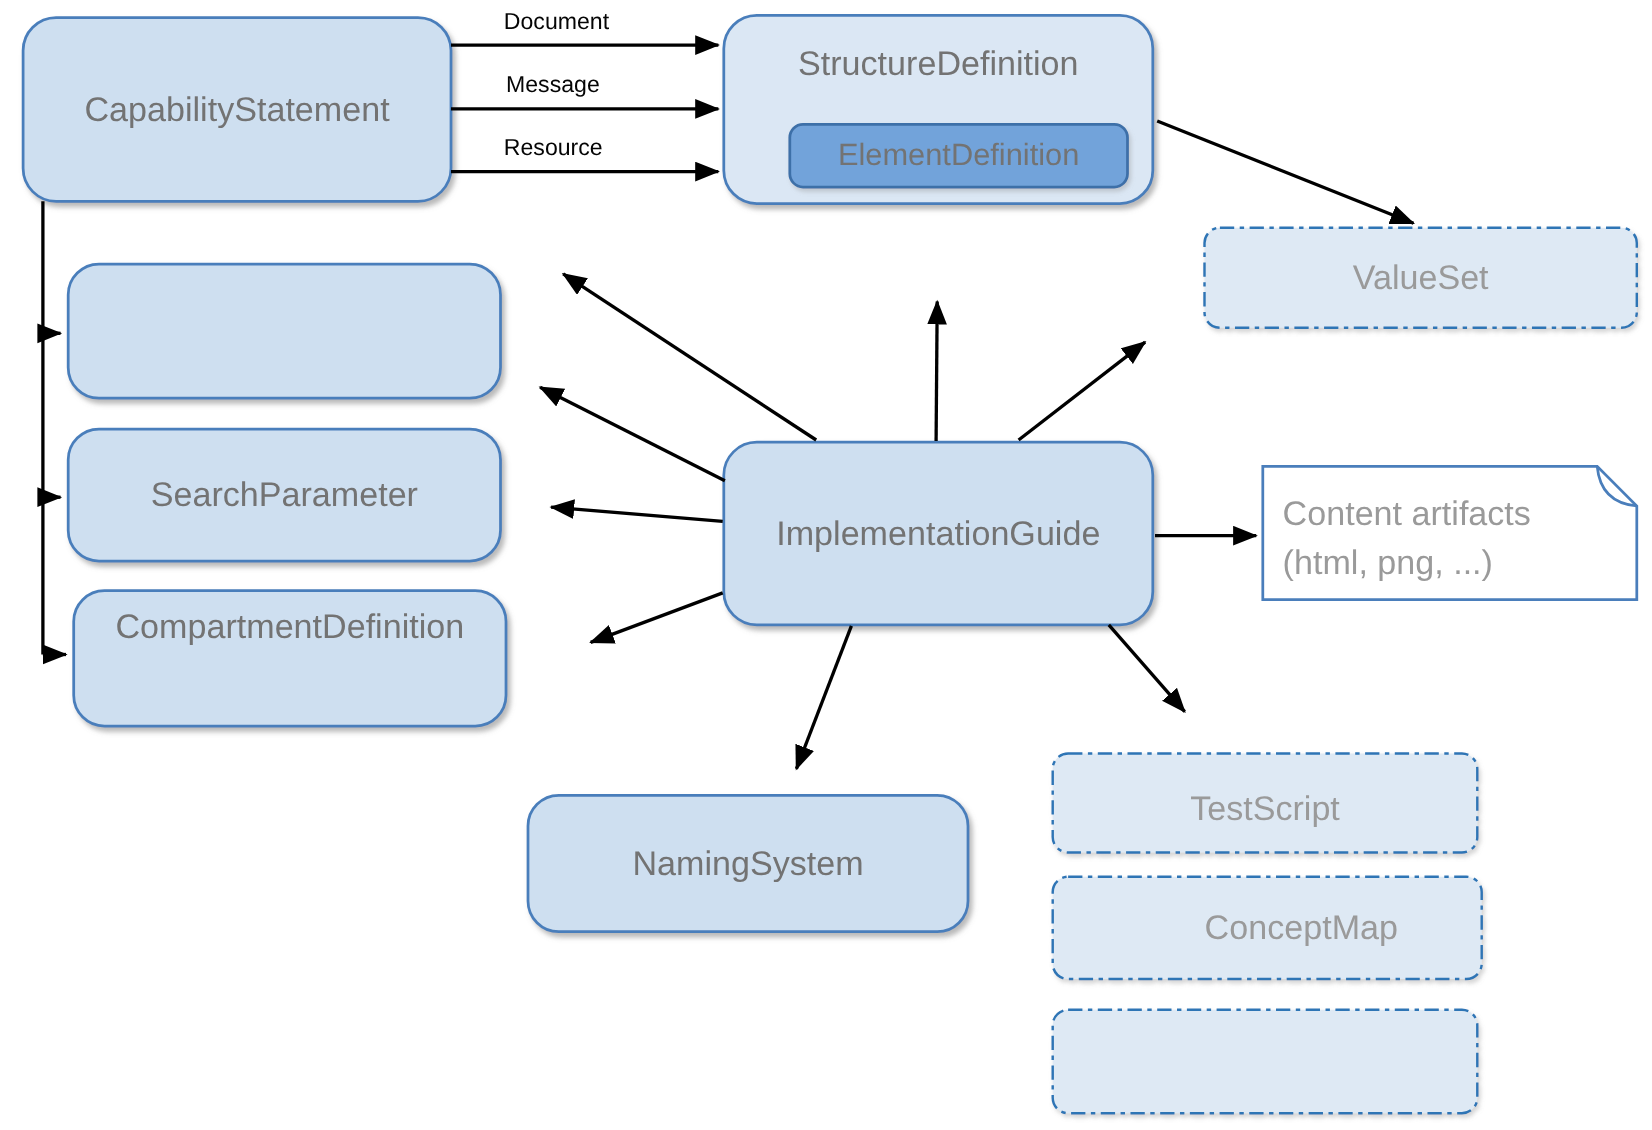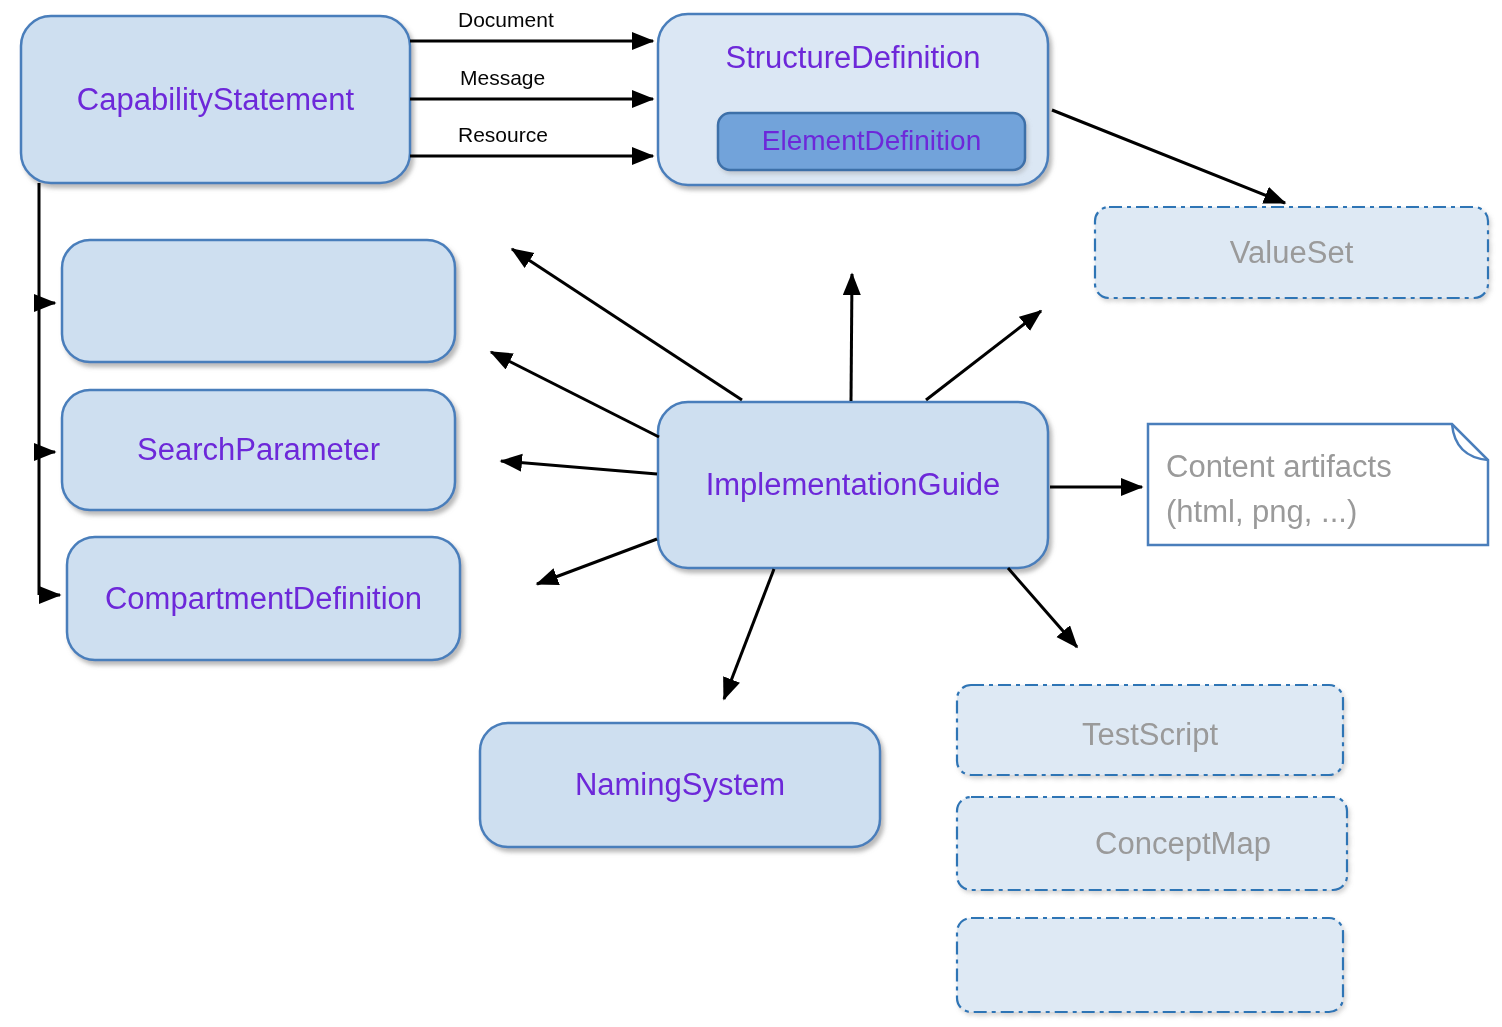--- a/index.html
+++ b/index.html
@@ -3,21 +3,21 @@
 <meta charset="utf-8">
 <style>
   html,body{margin:0;padding:0;background:#ffffff;}
   .stage{
     position:relative;width:1502px;height:1027px;background:#ffffff;overflow:hidden;
     font-family:"Liberation Sans", sans-serif;
   }
   .gfx{position:absolute;left:0;top:0;}
   .lbl{
     position:absolute;display:flex;align-items:center;justify-content:center;
-    text-align:center;color:#6d28d9;font-size:29px;line-height:1.15;
+    text-align:center;color:#737373;font-size:29px;line-height:1.15;
     pointer-events:none;white-space:nowrap;
   }
   .muted{color:#9a9a9a;}
   .edge-lbl{
     position:absolute;color:#050505;font-size:21px;white-space:nowrap;pointer-events:none;
   }
   .multiline{flex-direction:column;align-items:flex-start;justify-content:flex-start;text-align:left;line-height:1.45;}
   .big{font-size:31px;}
 </style>
 </head>
@@ -91,21 +91,21 @@
 
   <div class="lbl big" style="left:658px;top:28px;width:390px;height:60px;">StructureDefinition</div>
 
   <div class="lbl" style="left:718px;top:113px;width:307px;height:57px;font-size:28px;">ElementDefinition</div>
 
   <div class="lbl muted big" style="left:1095px;top:207px;width:393px;height:91px;">ValueSet</div>
 
 
   <div class="lbl big" style="left:62px;top:390px;width:393px;height:120px;text-align:center;">SearchParameter</div>
 
-  <div class="lbl big" style="left:67px;top:537px;width:393px;height:123px;">CompartmentDefinition</div>
+  <div class="lbl big" style="left:67px;top:508px;width:393px;height:123px;">CompartmentDefinition</div>
 
   <div class="lbl big" style="left:658px;top:402px;width:390px;height:166px;">ImplementationGuide</div>
 
   <div class="lbl big" style="left:480px;top:723px;width:400px;height:124px;">NamingSystem</div>
 
   <div class="lbl muted multiline big" style="left:1166px;top:445px;width:310px;height:92px;">
     <div>Content artifacts</div>
     <div>(html, png, ...)</div>
   </div>
 

